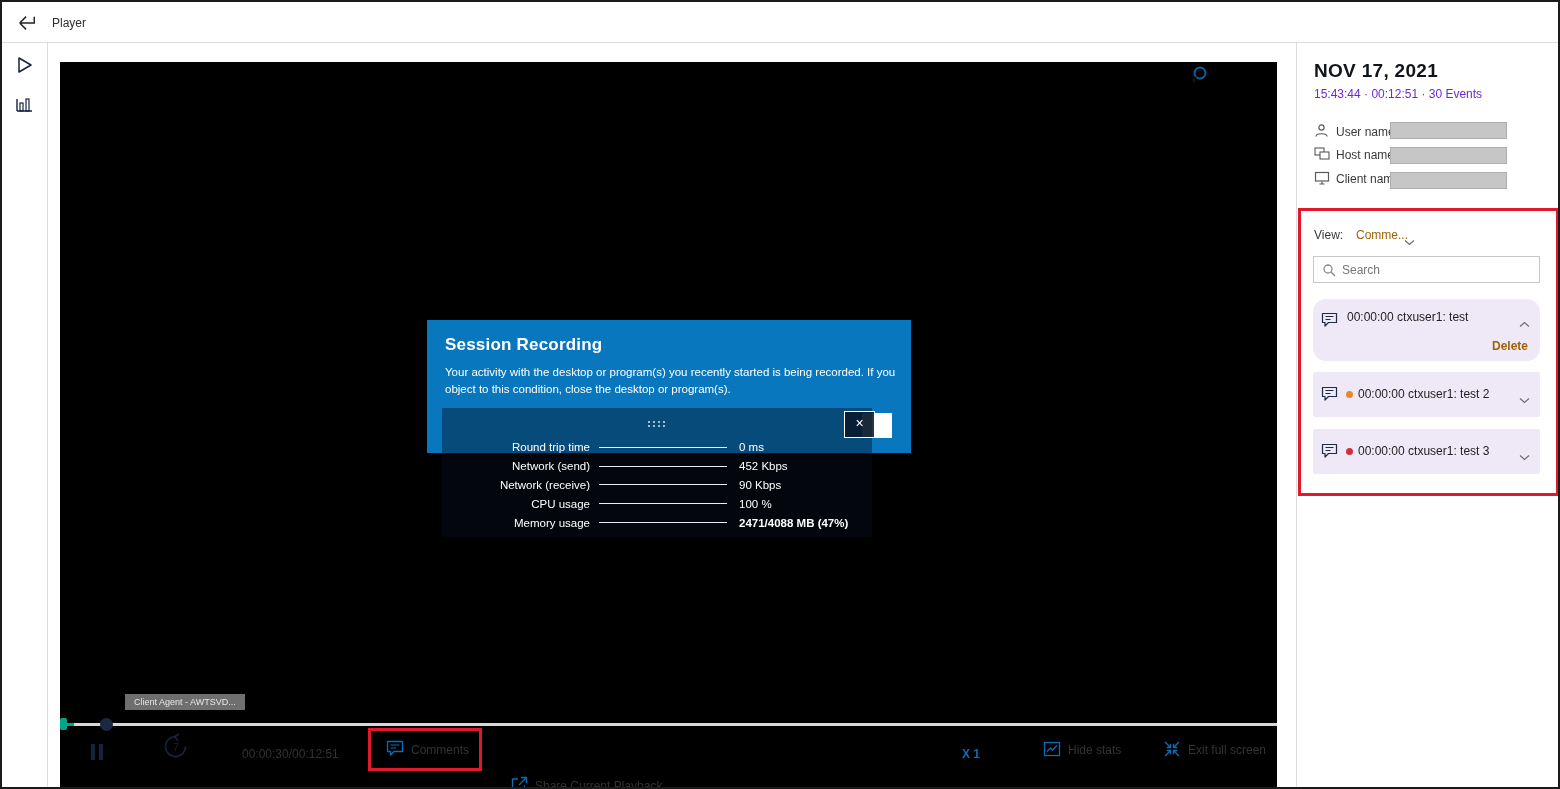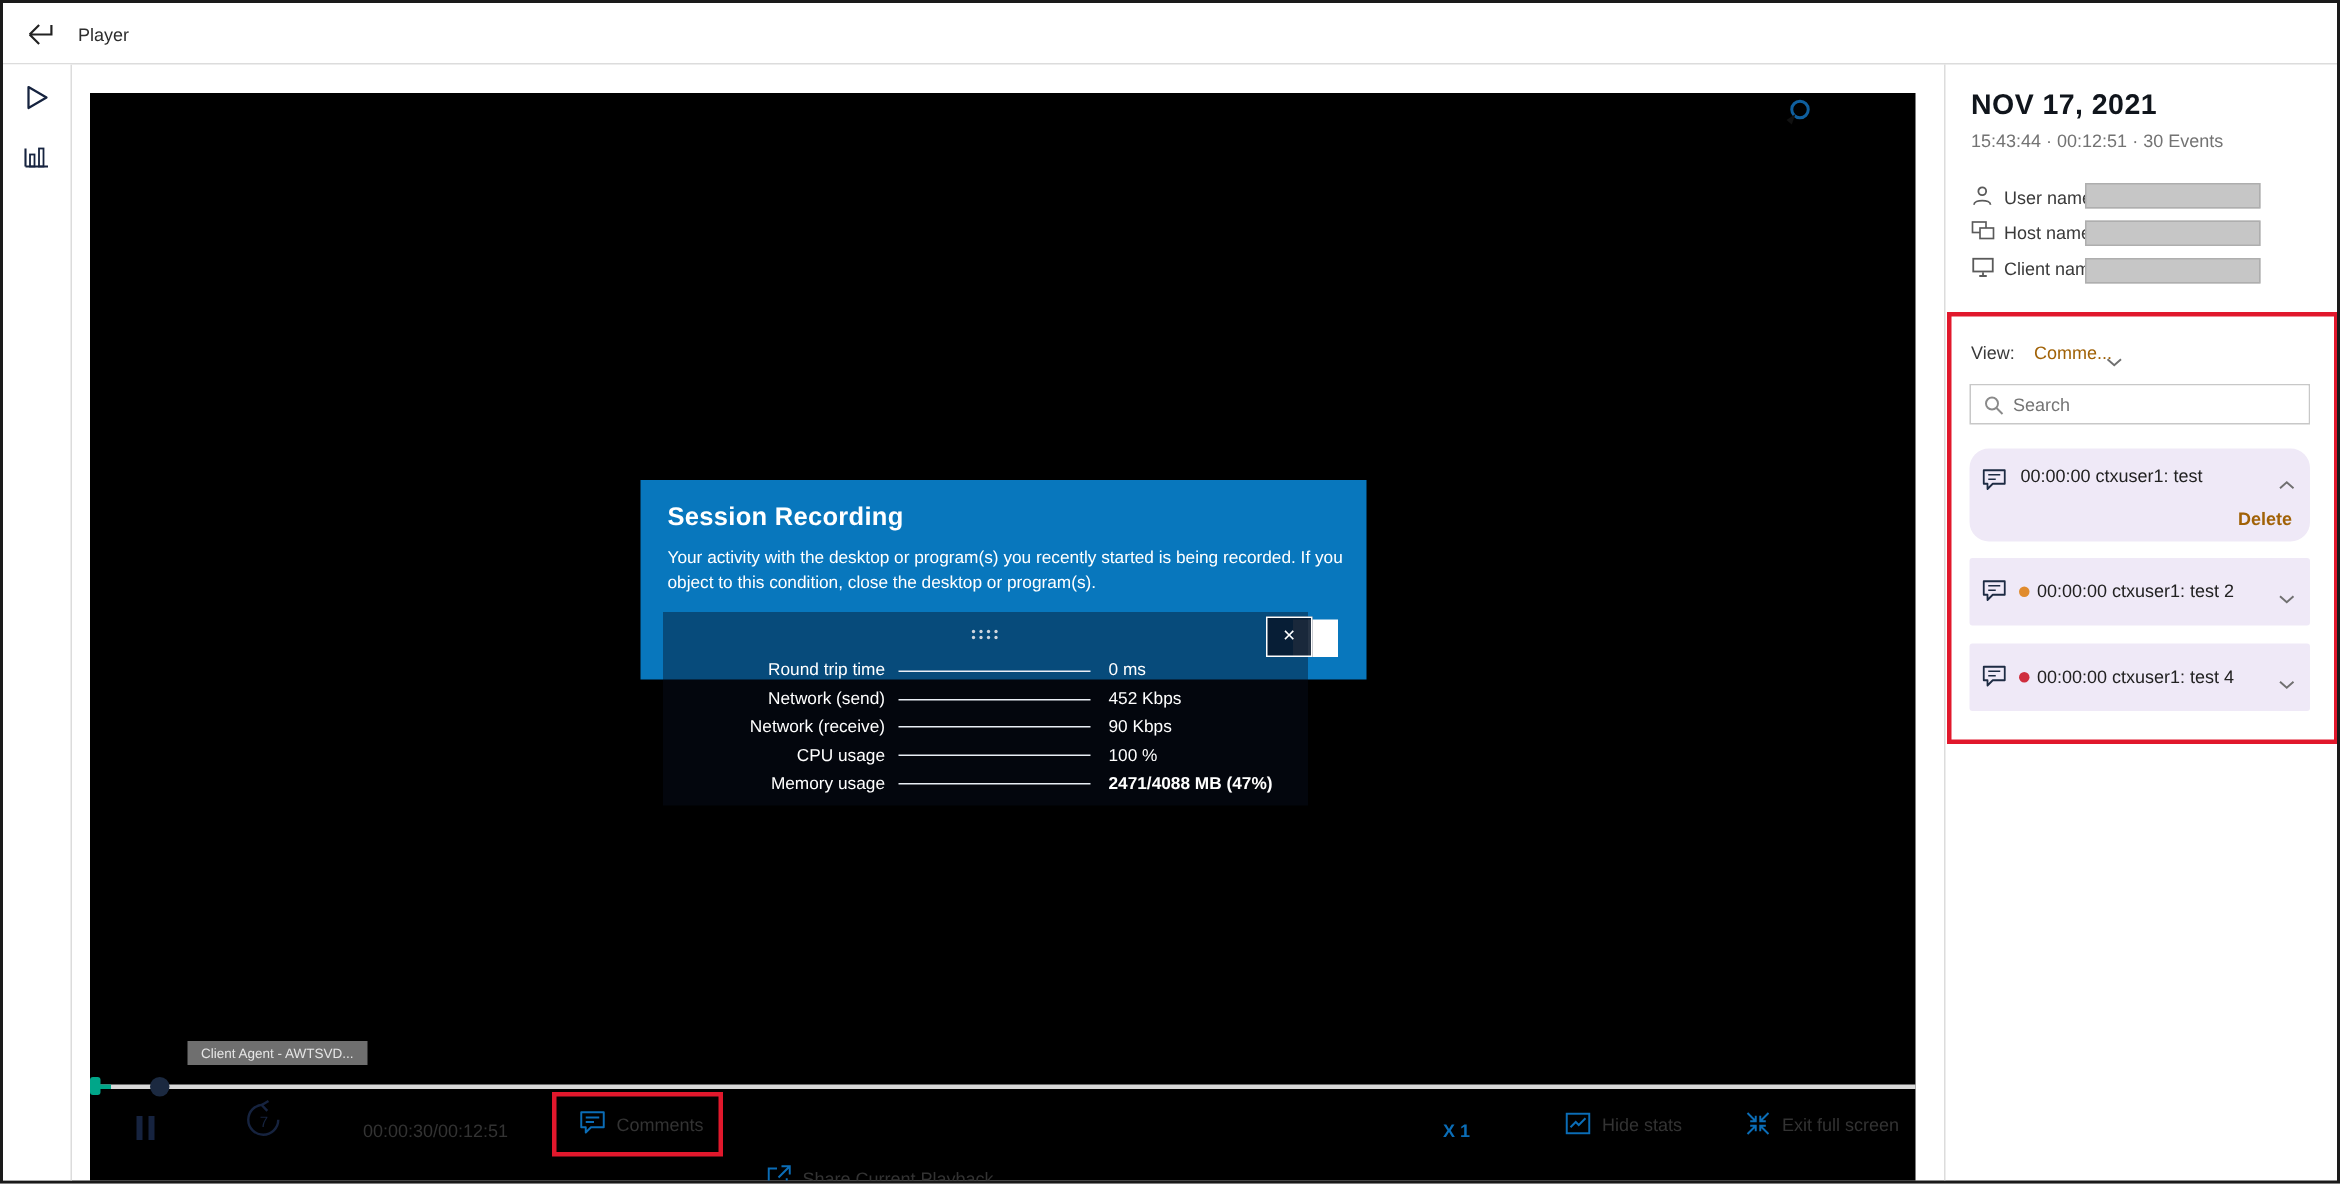--- a/index.html
+++ b/index.html
@@ -61,21 +61,21 @@
   .ctl-exit{left:1161px;top:738px}
 
   
   .anno{border:3px solid #e1182c;pointer-events:none;background:transparent}
   .anno-comments{left:366px;top:726px;width:114px;height:43px}
   .anno-panel{left:1296px;top:206px;width:261px;height:288px}
 
   
   .panel-divider{left:1294px;top:41px;width:1px;bottom:0;background:#dcdcdc}
   .p-date{left:1312px;top:58px;font-size:19px;font-weight:bold;color:#10151c;letter-spacing:.3px}
-  .p-meta{left:1312px;top:85px;font-size:12px;color:#737373}
+  .p-meta{left:1312px;top:85px;font-size:12px;color:#6d28d9}
   .f-icon{left:1312px;width:16px;height:16px}
   .f-label{left:1334px;font-size:12px;color:#3a3a3a}
   .f-box{left:1388px;width:117px;height:17px;background:#c6c6c6;border:1px solid #aeaeae}
   .view-label{left:1312px;top:226px;font-size:12px;color:#3a3a3a}
   .view-value{left:1354px;top:226px;font-size:12px;color:#a16207;cursor:pointer}
   .view-chevron{left:1402px;top:230px;cursor:pointer}
   .search-box{left:1311px;top:254px;width:227px;height:27px;border:1px solid #c8c8c8;background:#4c1d95}
   .search-box input{width:100%;height:100%;border:none;outline:none;padding-left:28px;font-size:12px;color:#333;font-family:"Liberation Sans",sans-serif}
   .search-icon{left:8px;top:6px}
 
@@ -316,21 +316,21 @@
           <path d="M1 1.5 L5.5 5.5 L10 1.5" fill="none" stroke="#707070" stroke-width="1.3"></path>
         </svg></span>
   </div>
 
   <div class="abs card card3" style="background: rgb(239, 233, 247);">
     <span class="abs c-icon"><svg width="17" height="16" viewBox="0 0 17 16">
           <path d="M1.5 1.5 H15.5 V10.5 H7.5 L4 14 V10.5 H1.5 Z" fill="none" stroke="#1d2b43" stroke-width="1.2" stroke-linejoin="round"></path>
           <path d="M4.5 4.5 H12.5 M4.5 7.5 H9.5" stroke="#1d2b43" stroke-width="1.1"></path>
         </svg></span>
     <span class="abs c-dot" style="background: rgb(207, 46, 62);"></span>
-    <span class="abs c-text">00:00:00 ctxuser1: test 4</span>
+    <span class="abs c-text">00:00:00 ctxuser1: test 3</span>
     <span class="abs c-chev"><svg width="11" height="7" viewBox="0 0 11 7">
           <path d="M1 1.5 L5.5 5.5 L10 1.5" fill="none" stroke="#707070" stroke-width="1.3"></path>
         </svg></span>
   </div>
 
   <div class="abs anno anno-comments" style="border-color: rgb(225, 24, 44);"></div>
   <div class="abs anno anno-panel" style="border-color: rgb(225, 24, 44);"></div>
 
 </div>
 

